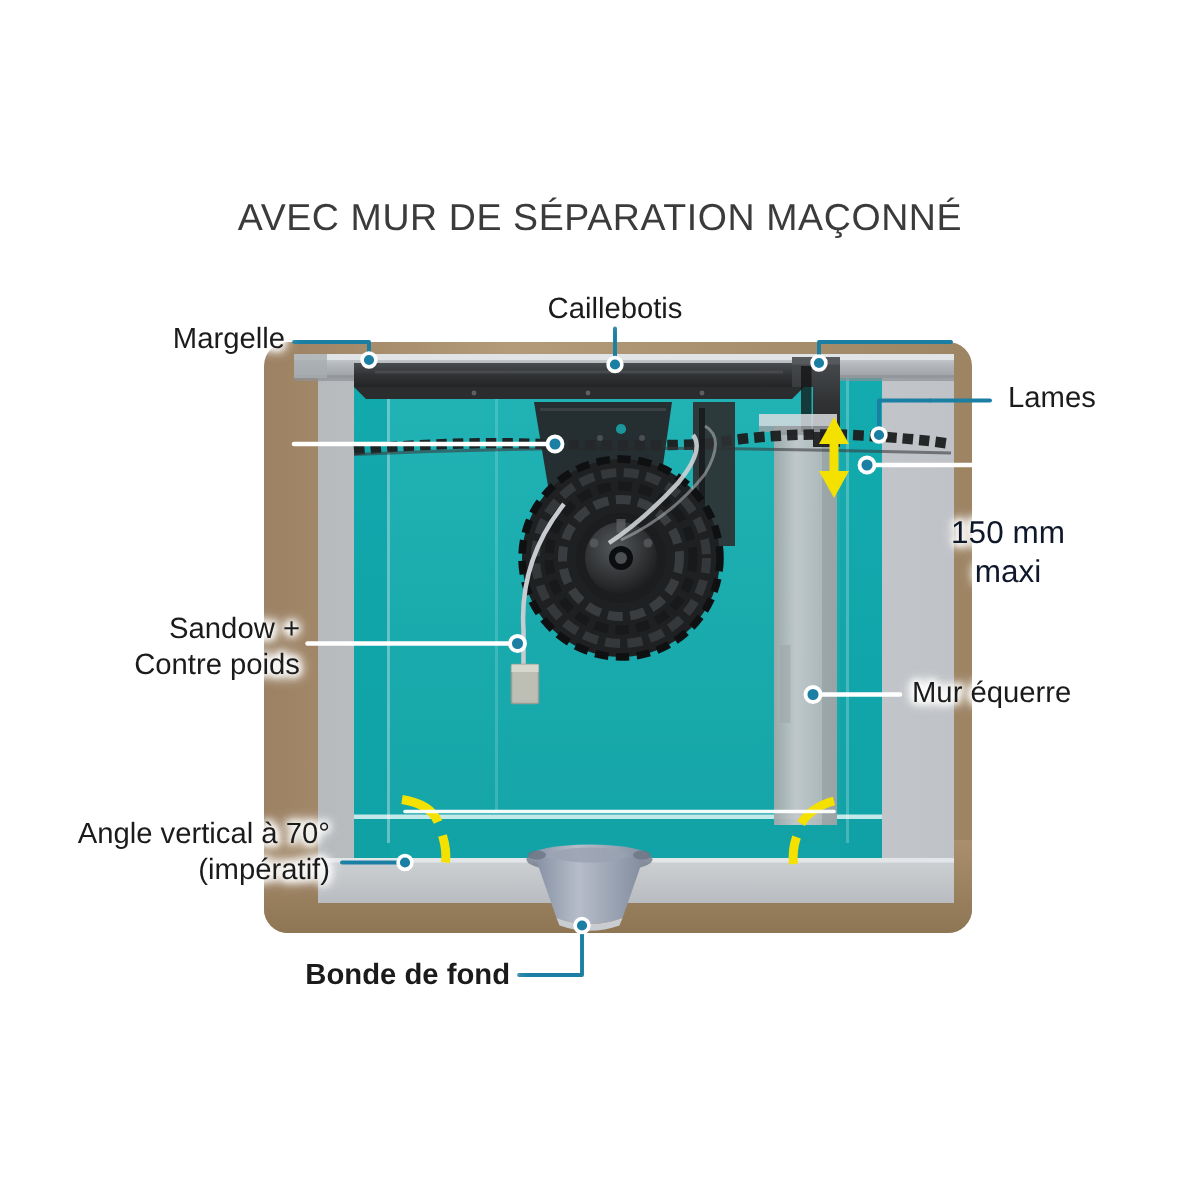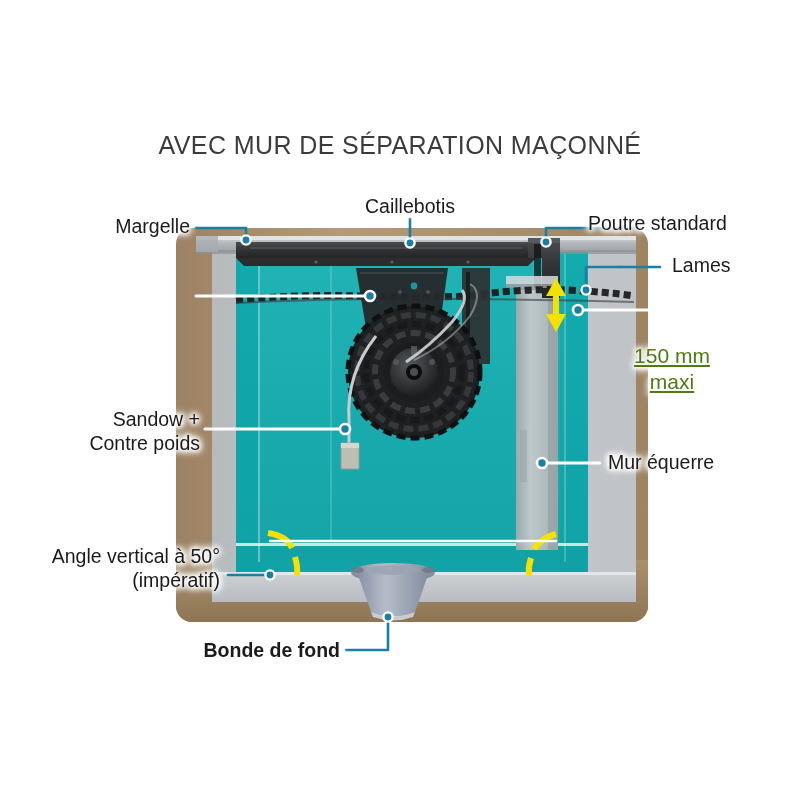--- a/index.html
+++ b/index.html
@@ -19,21 +19,21 @@
   #art{position:absolute;left:0;top:0;width:800px;height:800px;}
 
   
   .lbl{
     position:absolute;font-size:19.5px;line-height:24px;color:#1b1b1b;
     white-space:pre;font-weight:400;
   }
   .lbl.r{text-align:right;}
   .lbl.l{text-align:left;}
   .lbl.c{text-align:center;}
-  .lbl.teal{color:#4d7c0f;text-decoration:underline;}
+  .lbl.teal{color:#0f172a;}
 
   .halo{
     
     text-shadow:
       0 0 7px #fff,0 0 7px #fff,0 0 7px #fff,0 0 7px #fff,
       0 0 12px #fff,0 0 12px #fff,0 0 4px #fff,0 0 4px #fff;
   }
 </style>
 </head>
 <body>
@@ -283,29 +283,28 @@
       </g>
 
       <path d="M270 541 L556 541" stroke="#ffffff" stroke-width="2.4" opacity="0.95"></path>
     </g>
   </svg>
 
   <div class="lbl r halo" style="left:20px; top:214px; width:170px;">Margelle</div>
 
   <div class="lbl c halo" style="left:310px; top:194px; width:200px;">Caillebotis</div>
 
-  <div class="lbl l halo" style="left:588px; top:211px; width:210px;">Poutre standard</div>
 
   <div class="lbl l halo" style="left:672px; top:253px; width:120px;">Lames</div>
 
 
   <div class="lbl r halo" style="left:20px; top:407px; width:180px;">Sandow +
 Contre poids</div>
 
-  <div class="lbl r halo" style="left:10px; top:544px; width:210px;">Angle vertical à 50°
+  <div class="lbl r halo" style="left:10px; top:544px; width:210px;">Angle vertical à 70°
 (impératif)</div>
 
   <div class="lbl r halo" style="left:140px; top:638px; width:200px;font-weight:bold;">Bonde de fond</div>
 
   <div class="lbl l halo" style="left:608px; top:450px; width:190px;">Mur équerre</div>
 
   <div class="lbl c teal halo" style="left:594px; top:344px; width:156px; font-size:21px;">150 mm</div>
   <div class="lbl c teal halo" style="left:594px; top:370px; width:156px; font-size:21px;">maxi</div>
 
 </div>

